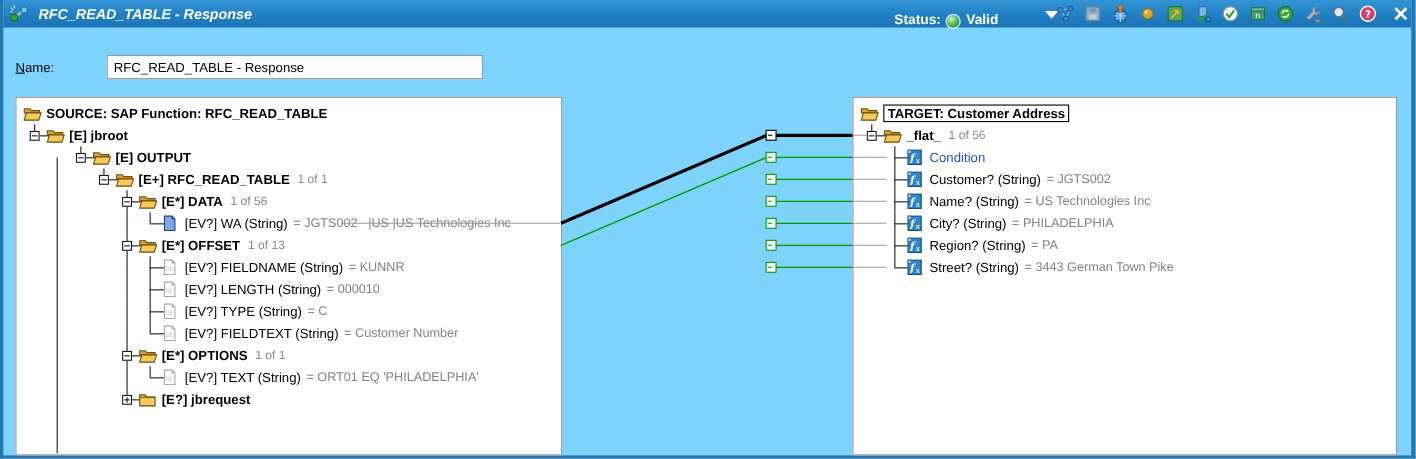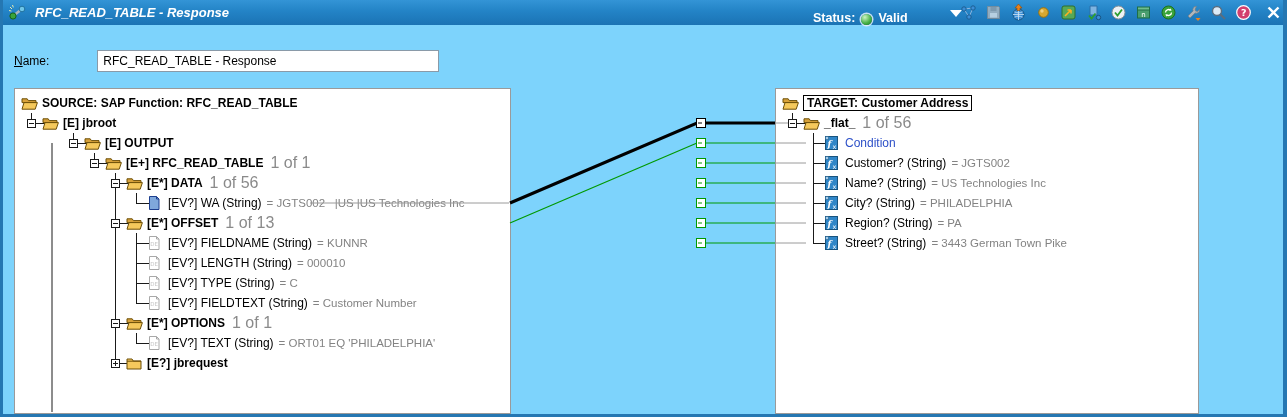--- a/index.html
+++ b/index.html
@@ -23,39 +23,39 @@
   .tbi-close{margin-left:5px;}
   
   .name-row{position:absolute;top:50px;left:11px;display:flex;align-items:center;font-size:12px;color:#000;gap:35px;}
   .u{text-decoration:underline;}
   .name-input{margin-left:13px;width:330px;height:20px;border:1px solid #8a9aa8;background:#fff;
     font:12px "Liberation Sans",sans-serif;padding:0 5px;color:#000;}
   
   .scene{position:absolute;left:11px;top:88px;width:1258px;height:329px;}
   .panel{position:absolute;top:0;height:326px;background:#fff;border:1px solid #9a9a9a;box-sizing:border-box;overflow:hidden;}
   .panel.source{left:0;width:497px;}
-  .panel.target{left:761px;width:424px;}
+  .panel.target{left:761px;width:495px;}
   .panel-inner{padding-top:4px;}
   .maplines{position:absolute;left:0;top:0;pointer-events:none;}
   
   .tree-row{display:flex;align-items:center;height:20px;white-space:nowrap;font-size:12px;padding-left:6px;cursor:default;}
   .guide{width:21px;height:20px;position:relative;flex:0 0 21px;}
   .guide.vert::before{content:"";position:absolute;left:10px;top:0;height:20px;width:1px;background:#1a1a1a;}
   .guide.tee::before{content:"";position:absolute;left:10px;top:0;height:20px;width:1px;background:#1a1a1a;}
   .guide.elbow::before{content:"";position:absolute;left:10px;top:0;height:10px;width:1px;background:#1a1a1a;}
   .guide.tee::after,.guide.elbow::after{content:"";position:absolute;left:10px;top:10px;width:14px;height:1px;background:#1a1a1a;}
   .expbox{position:absolute;left:6px;top:5.5px;width:9px;height:9px;background:#fff;border:1px solid #1a1a1a;
     box-sizing:border-box;z-index:2;cursor:pointer;}
   .expbox::before{content:"";position:absolute;left:1px;top:3px;width:5px;height:1px;background:#1a1a1a;}
   .expbox.plus::after{content:"";position:absolute;left:3px;top:1px;width:1px;height:5px;background:#1a1a1a;}
   .ticon{flex:0 0 17px;height:16px;margin-right:4px;position:relative;z-index:1;display:inline-flex;align-items:center;}
   .tlabel{color:#000;}
   .tlabel.bold{font-weight:bold;}
   .tlabel.boxed{border:1px solid #000;padding:0 3px;}
-  .tcount{color:#8a8a8a;font-size:16px;margin-left:7px;}
+  .tcount{color:#8a8a8a;font-size:11px;margin-left:7px;}
   .tvalue{color:#838383;margin-left:5px;white-space:pre;font-size:11.5px;}
 </style>
 </head>
 <body>
 
 <div class="app">
 
   <div class="titlebar">
     <span class="tbi" style="width:20px;height:18px">
       <svg width="20" height="18" viewBox="0 0 20 18">

